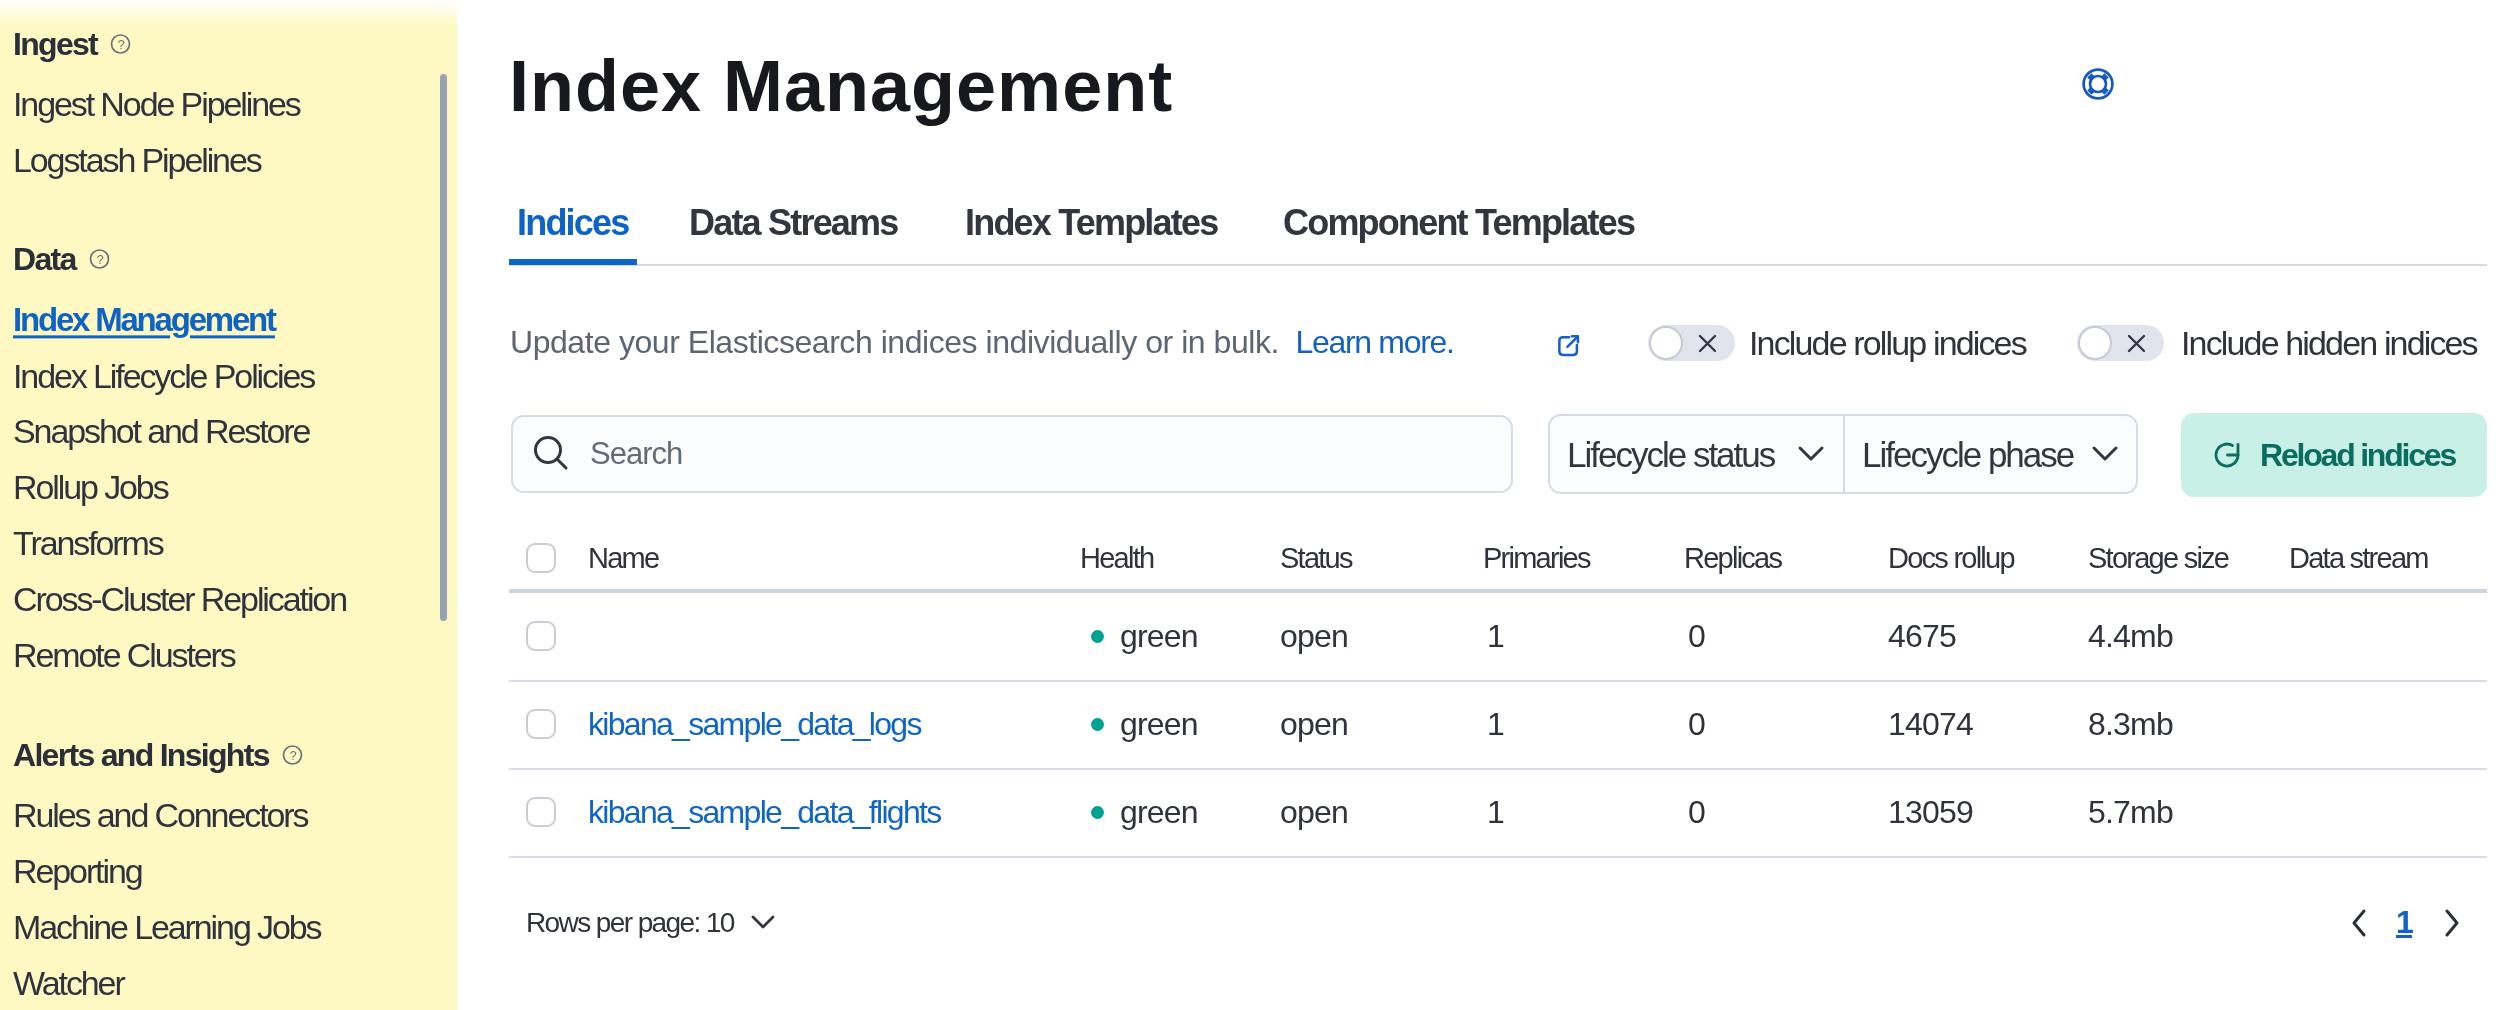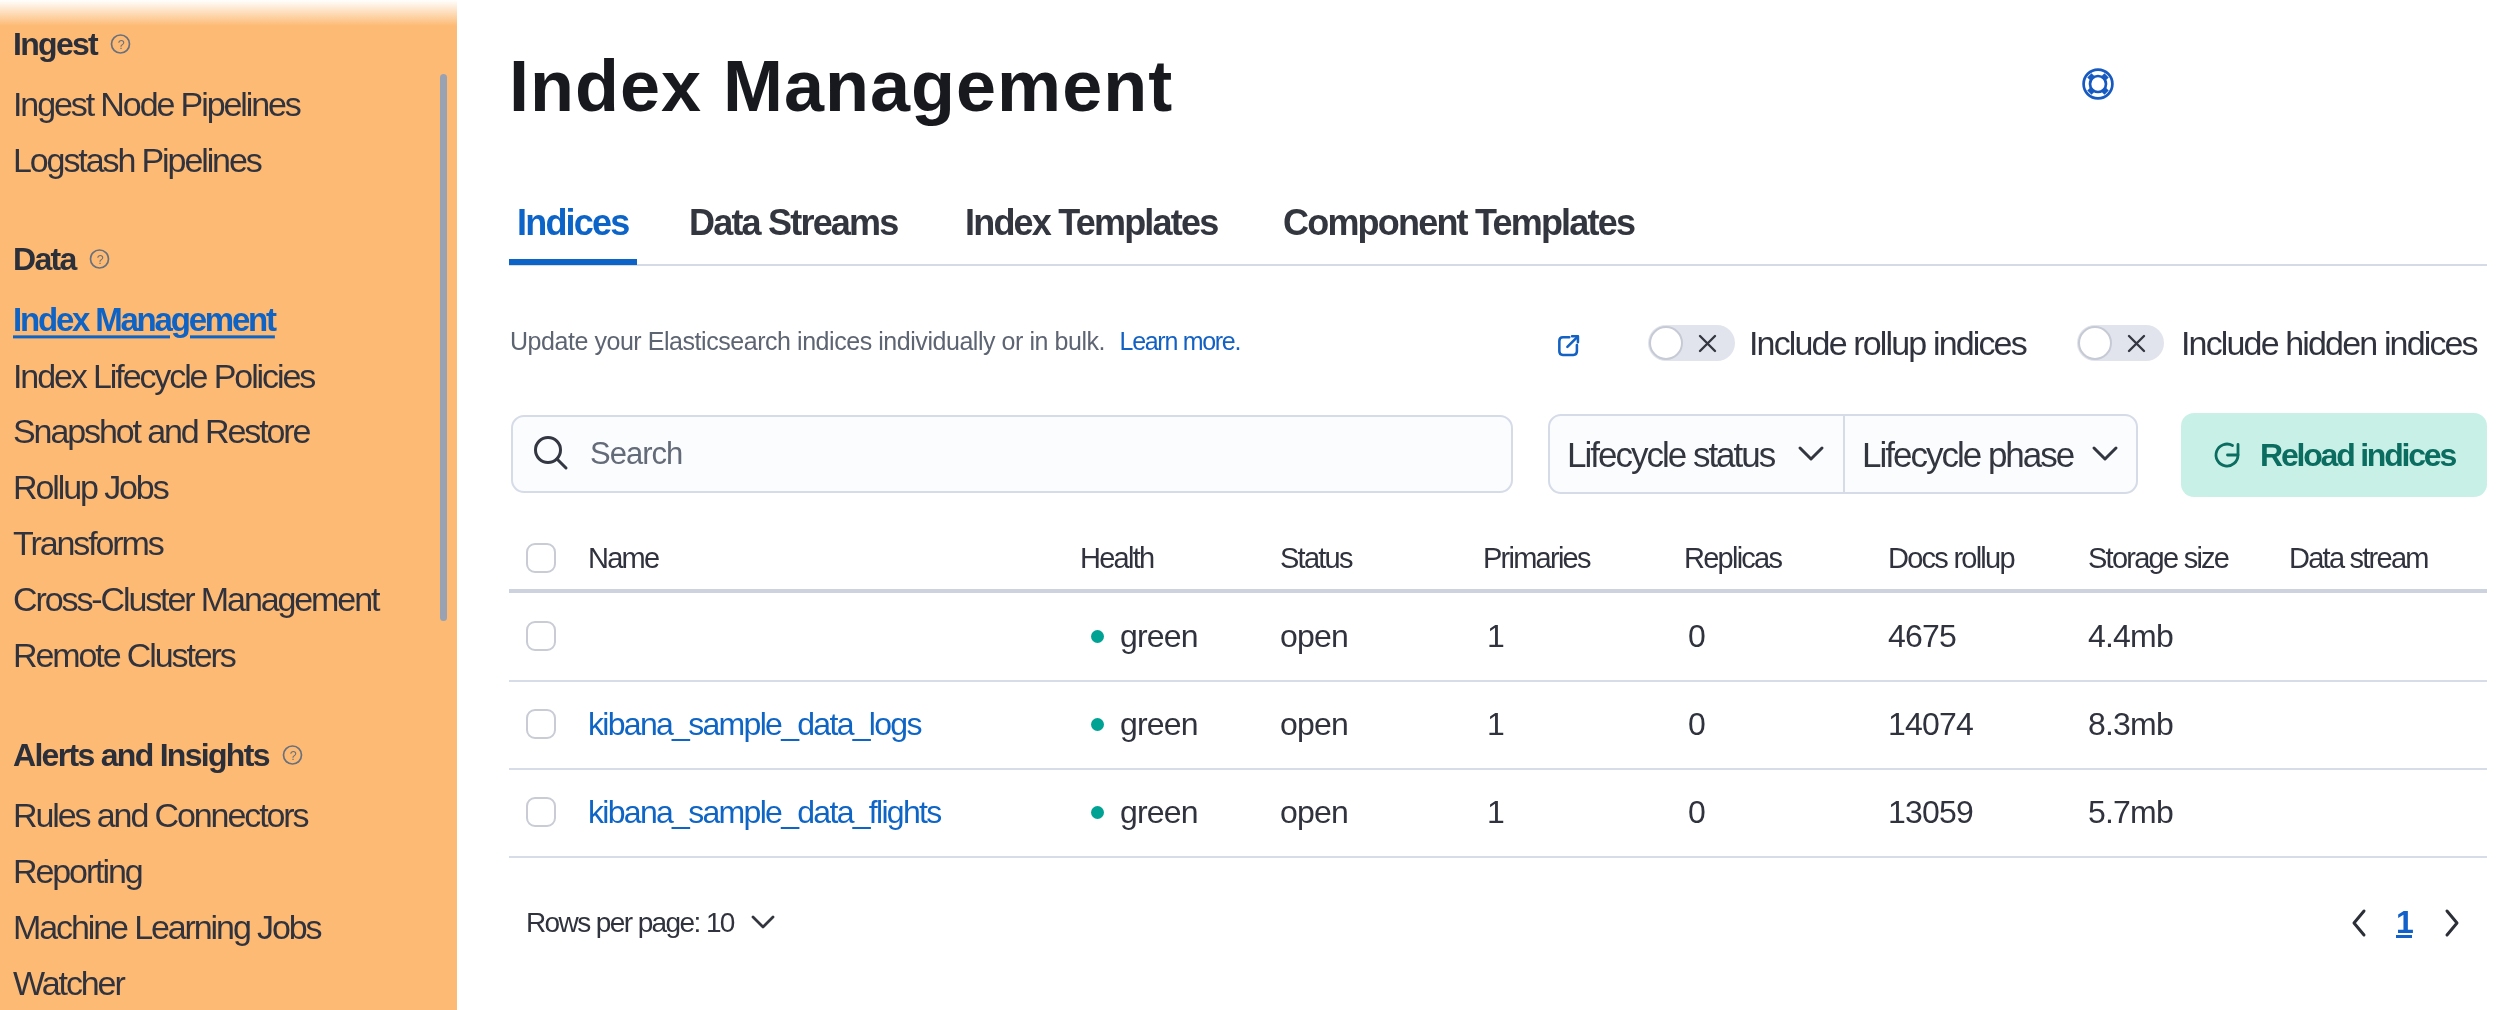--- a/index.html
+++ b/index.html
@@ -2,21 +2,21 @@
 <html><head>
 <meta charset="utf-8">
 <style>
   * { margin:0; padding:0; box-sizing:border-box; }
   html,body { width:2504px; height:1010px; overflow:hidden; background:#fff;
     font-family:"Liberation Sans", sans-serif; }
   .abs { position:absolute; }
   .vc { transform:translateY(-50%); white-space:nowrap; line-height:1.25; }
   
   #sidebar { position:absolute; left:0; top:0; width:457px; height:1010px;
-    background:#fdba74; }
+    background:#fef9c3; }
   #sidebar .fade { position:absolute; left:0; top:0; width:457px; height:26px;
     background:linear-gradient(#ffffff, rgba(255,255,255,0)); }
   #thumb { position:absolute; left:440px; top:74px; width:7px; height:547px;
     background:#99a2b2; border-radius:4px; }
   .snavh { position:absolute; left:13px; transform:translateY(-50%); font-size:32px; font-weight:700;
     color:#2b2f3a; letter-spacing:-1.7px; display:flex; align-items:center; gap:13px; }
   .snav { position:absolute; left:13px; font-size:34px; font-weight:400;
     color:#30333d; letter-spacing:-2.1px; }
   .snava { position:absolute; left:13px; font-size:33px; font-weight:700;
     color:#0e63c5; letter-spacing:-2.2px; text-decoration:underline;
@@ -33,21 +33,21 @@
   
   .tab { top:222px; font-size:36px; font-weight:600; color:#33363f;
     letter-spacing:-1.8px; }
   #tab1 { left:60px; color:#0d64c8; }
   #tab2 { left:232px; }
   #tab3 { left:508px; }
   #tab4 { left:826px; }
   #tabline  { left:52px; top:264px; width:1978px; height:2px; background:#d4dae6; }
   #tabsel   { left:52px; top:259px; width:128px; height:6px; background:#0d64c8; }
   
-  #desc { left:53px; top:342px; font-size:25px; color:#5d6472; letter-spacing:-0.45px; }
+  #desc { left:53px; top:342px; font-size:32px; color:#5d6472; letter-spacing:-0.45px; }
   #desc a { color:#1461c4; text-decoration:none; letter-spacing:-1.3px; margin-left:8px; }
   .switch { top:343px; width:87px; height:36px; background:#e1e4ec; border-radius:18px; }
   .knob { position:absolute; left:1px; top:1px; width:34px; height:34px;
     background:#fff; border:2px solid #c6cad4; border-radius:50%; }
   #sw1 { left:1191px; }
   #sw2 { left:1620px; }
   .swlabel { top:343px; font-size:34px; color:#30333d; letter-spacing:-1.85px; }
   #swl1 { left:1292px; }
   #swl2 { left:1724px; }
   
@@ -91,21 +91,21 @@
       <svg class="qicon" viewBox="0 0 21 21">
         <circle cx="10.5" cy="10.5" r="9" fill="none" stroke="#69707d" stroke-width="1.7"></circle>
         <text x="10.5" y="15.2" text-anchor="middle" font-size="12.5" fill="#69707d" font-weight="400">?</text>
       </svg>
     </div>
   <div class="snava vc" style="top:320px" id="sact">Index Management</div>
   <div class="snav vc" style="top:376px">Index Lifecycle Policies</div>
   <div class="snav vc" style="top:431px">Snapshot and Restore</div>
   <div class="snav vc" style="top:487px">Rollup Jobs</div>
   <div class="snav vc" style="top:543px">Transforms</div>
-  <div class="snav vc" style="top:599px">Cross-Cluster Management</div>
+  <div class="snav vc" style="top:599px">Cross-Cluster Replication</div>
   <div class="snav vc" style="top:655px">Remote Clusters</div>
   <div class="snavh" style="top:755px">
       <span>Alerts and Insights</span>
       <svg class="qicon" viewBox="0 0 21 21">
         <circle cx="10.5" cy="10.5" r="9" fill="none" stroke="#69707d" stroke-width="1.7"></circle>
         <text x="10.5" y="15.2" text-anchor="middle" font-size="12.5" fill="#69707d" font-weight="400">?</text>
       </svg>
     </div>
   <div class="snav vc" style="top:815px">Rules and Connectors</div>
   <div class="snav vc" style="top:871px">Reporting</div>

